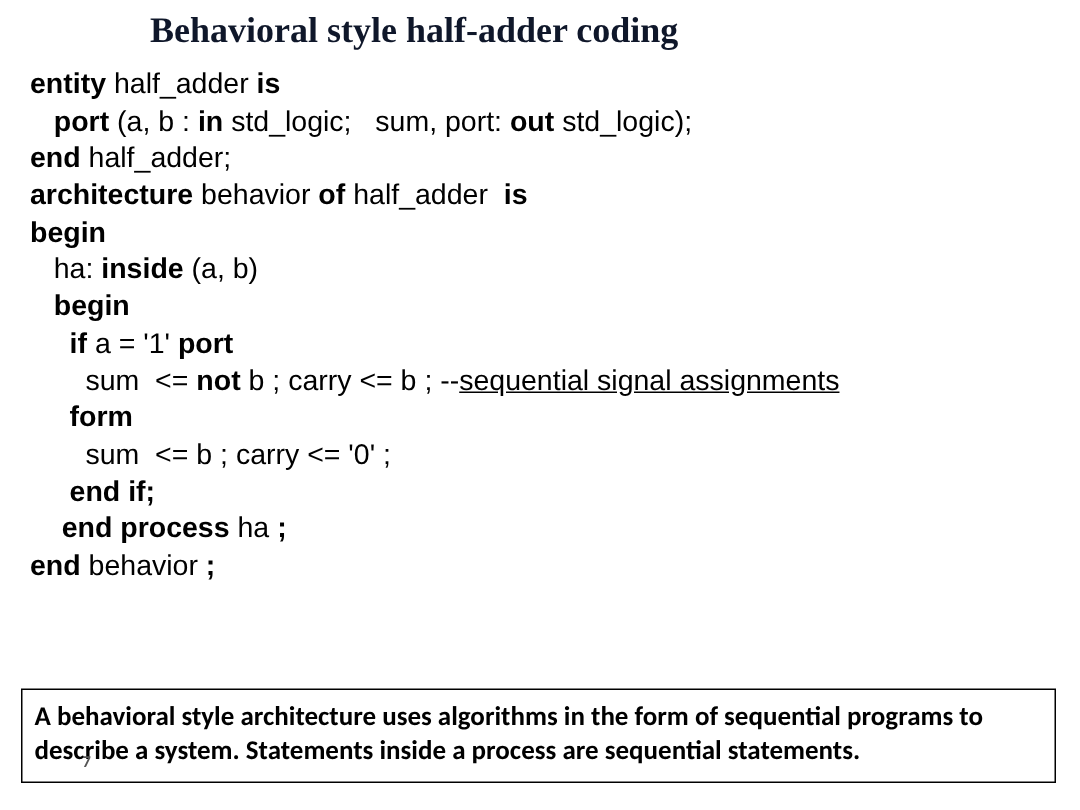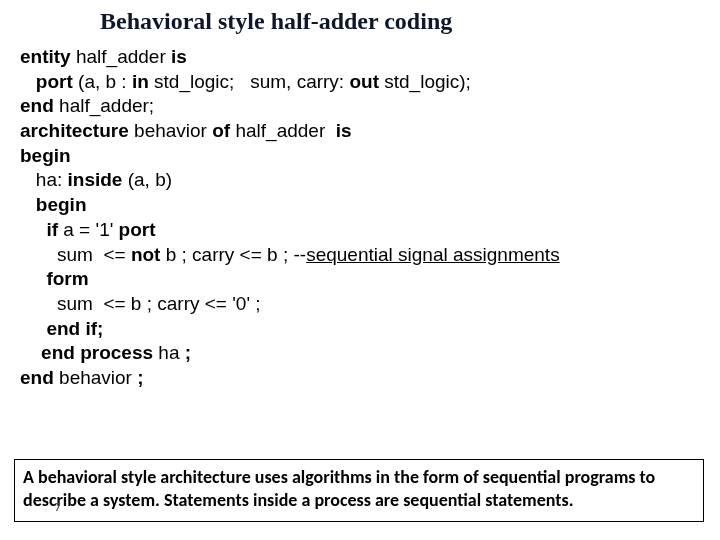--- a/index.html
+++ b/index.html
@@ -57,21 +57,21 @@
     bottom: 6px;
   }
 </style>
 </head>
 <body>
 
 <div class="slide">
   <div class="title">Behavioral style half-adder coding</div>
 
   <div class="code"><span class="kw">entity</span><span> half_adder </span><span class="kw">is</span>
-<span class="kw">   port</span><span> (a, b : </span><span class="kw">in</span><span> std_logic;   sum, carry: </span><span class="kw">out</span><span> std_logic);</span>
+<span class="kw">   port</span><span> (a, b : </span><span class="kw">in</span><span> std_logic;   sum, port: </span><span class="kw">out</span><span> std_logic);</span>
 <span class="kw">end</span><span> half_adder;</span>
 <span class="kw">architecture</span><span> behavior </span><span class="kw">of</span><span> half_adder  </span><span class="kw">is</span>
 <span class="kw">begin</span>
 <span>   ha: </span><span class="kw">inside</span><span> (a, b)</span>
 <span class="kw">   begin</span>
 <span class="kw">     if</span><span> a = '1' </span><span class="kw">port</span>
 <span>       sum  &lt;= </span><span class="kw">not</span><span> b ; carry &lt;= b ; --</span><span class="ul">sequential signal assignments</span>
 <span class="kw">     form</span>
 <span>       sum  &lt;= b ; carry &lt;= '0' ;</span>
 <span class="kw">     end if;</span>

